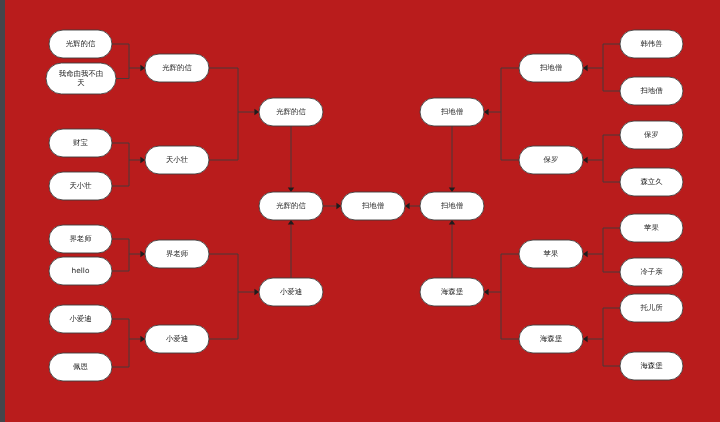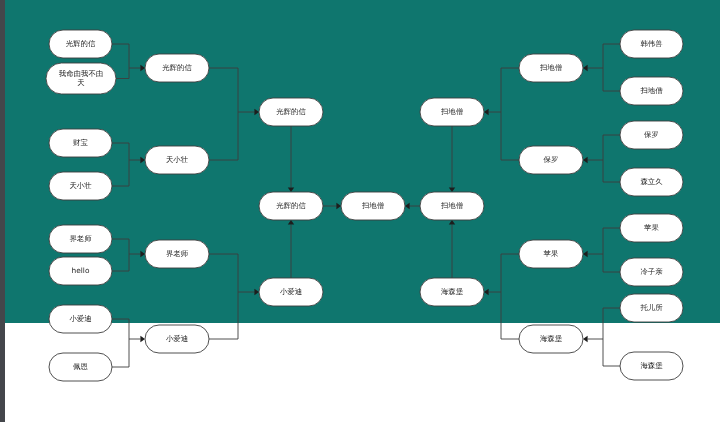--- a/index.html
+++ b/index.html
@@ -9,22 +9,22 @@
   }
   body {
     width: 720px;
     height: 422px;
     font-family: "DejaVu Sans", "Liberation Sans", sans-serif;
     overflow: hidden;
   }
   #canvas-root {
     position: relative;
     width: 720px;
-    height: 323px;
-    background: #0f766e;
+    height: 422px;
+    background: #b91c1c;
   }
   #left-gutter {
     position: absolute;
     left: 0;
     top: 0;
     width: 5px;
     height: 422px;
     background: #44464b;
   }
   #bracket-svg {

